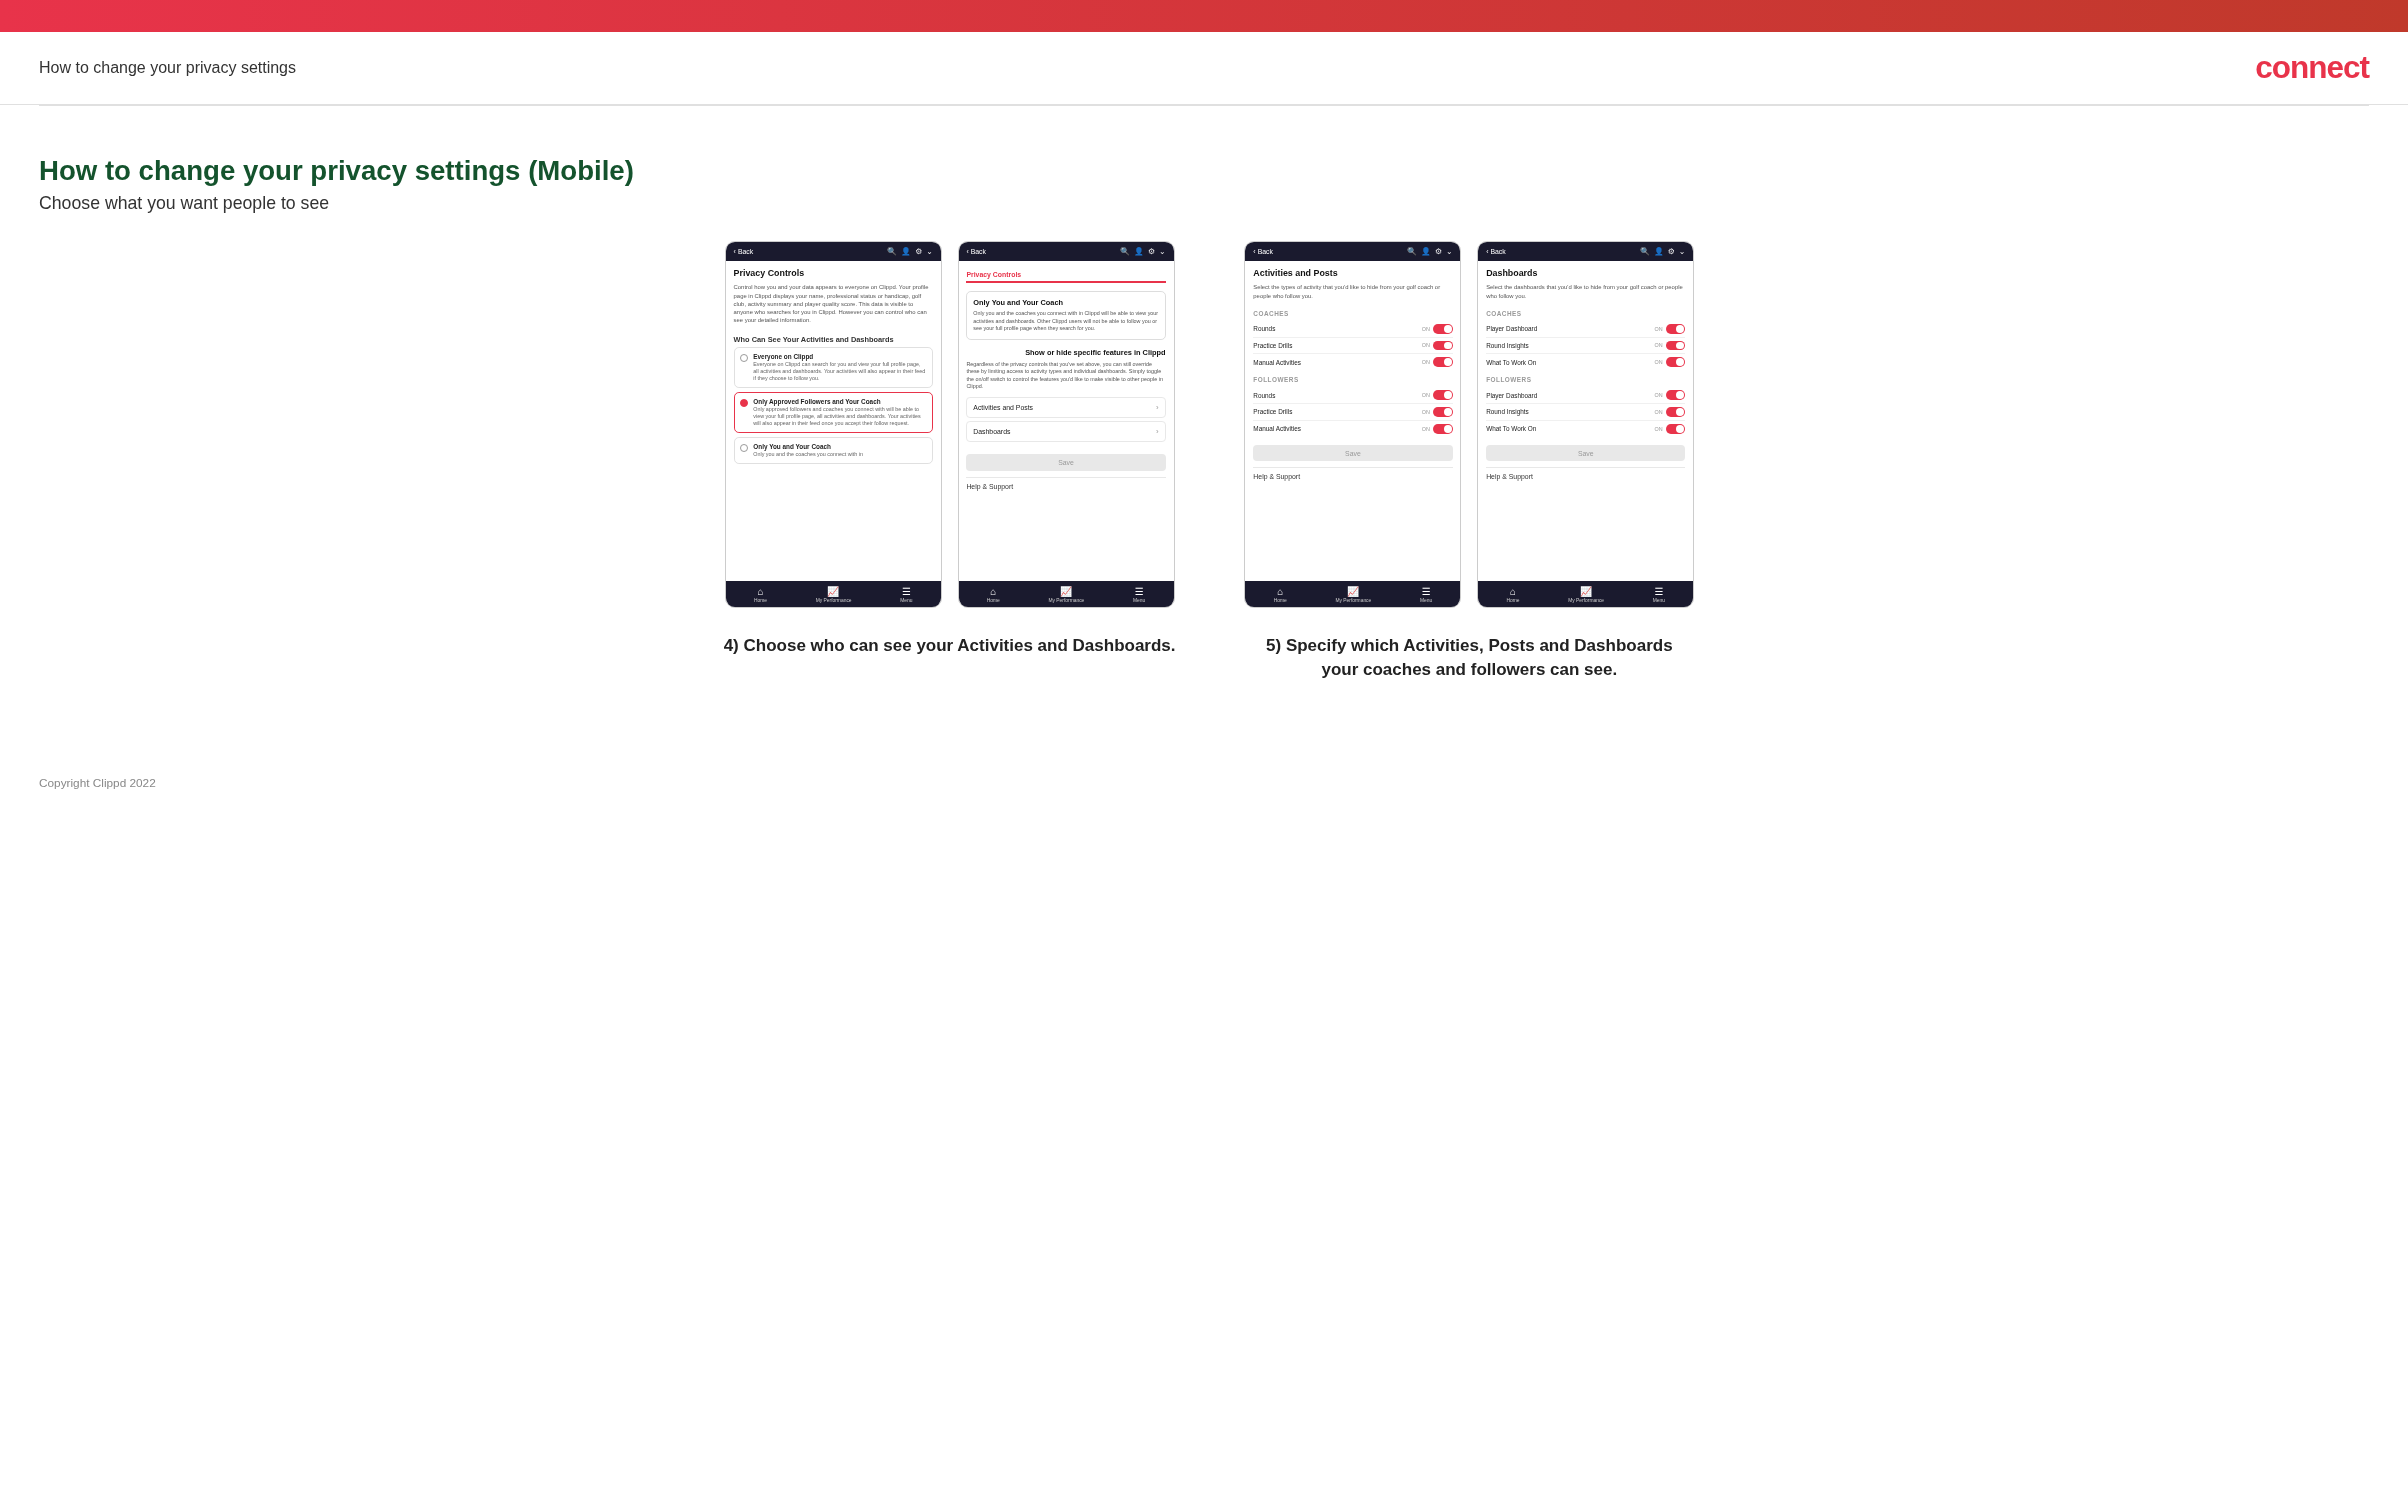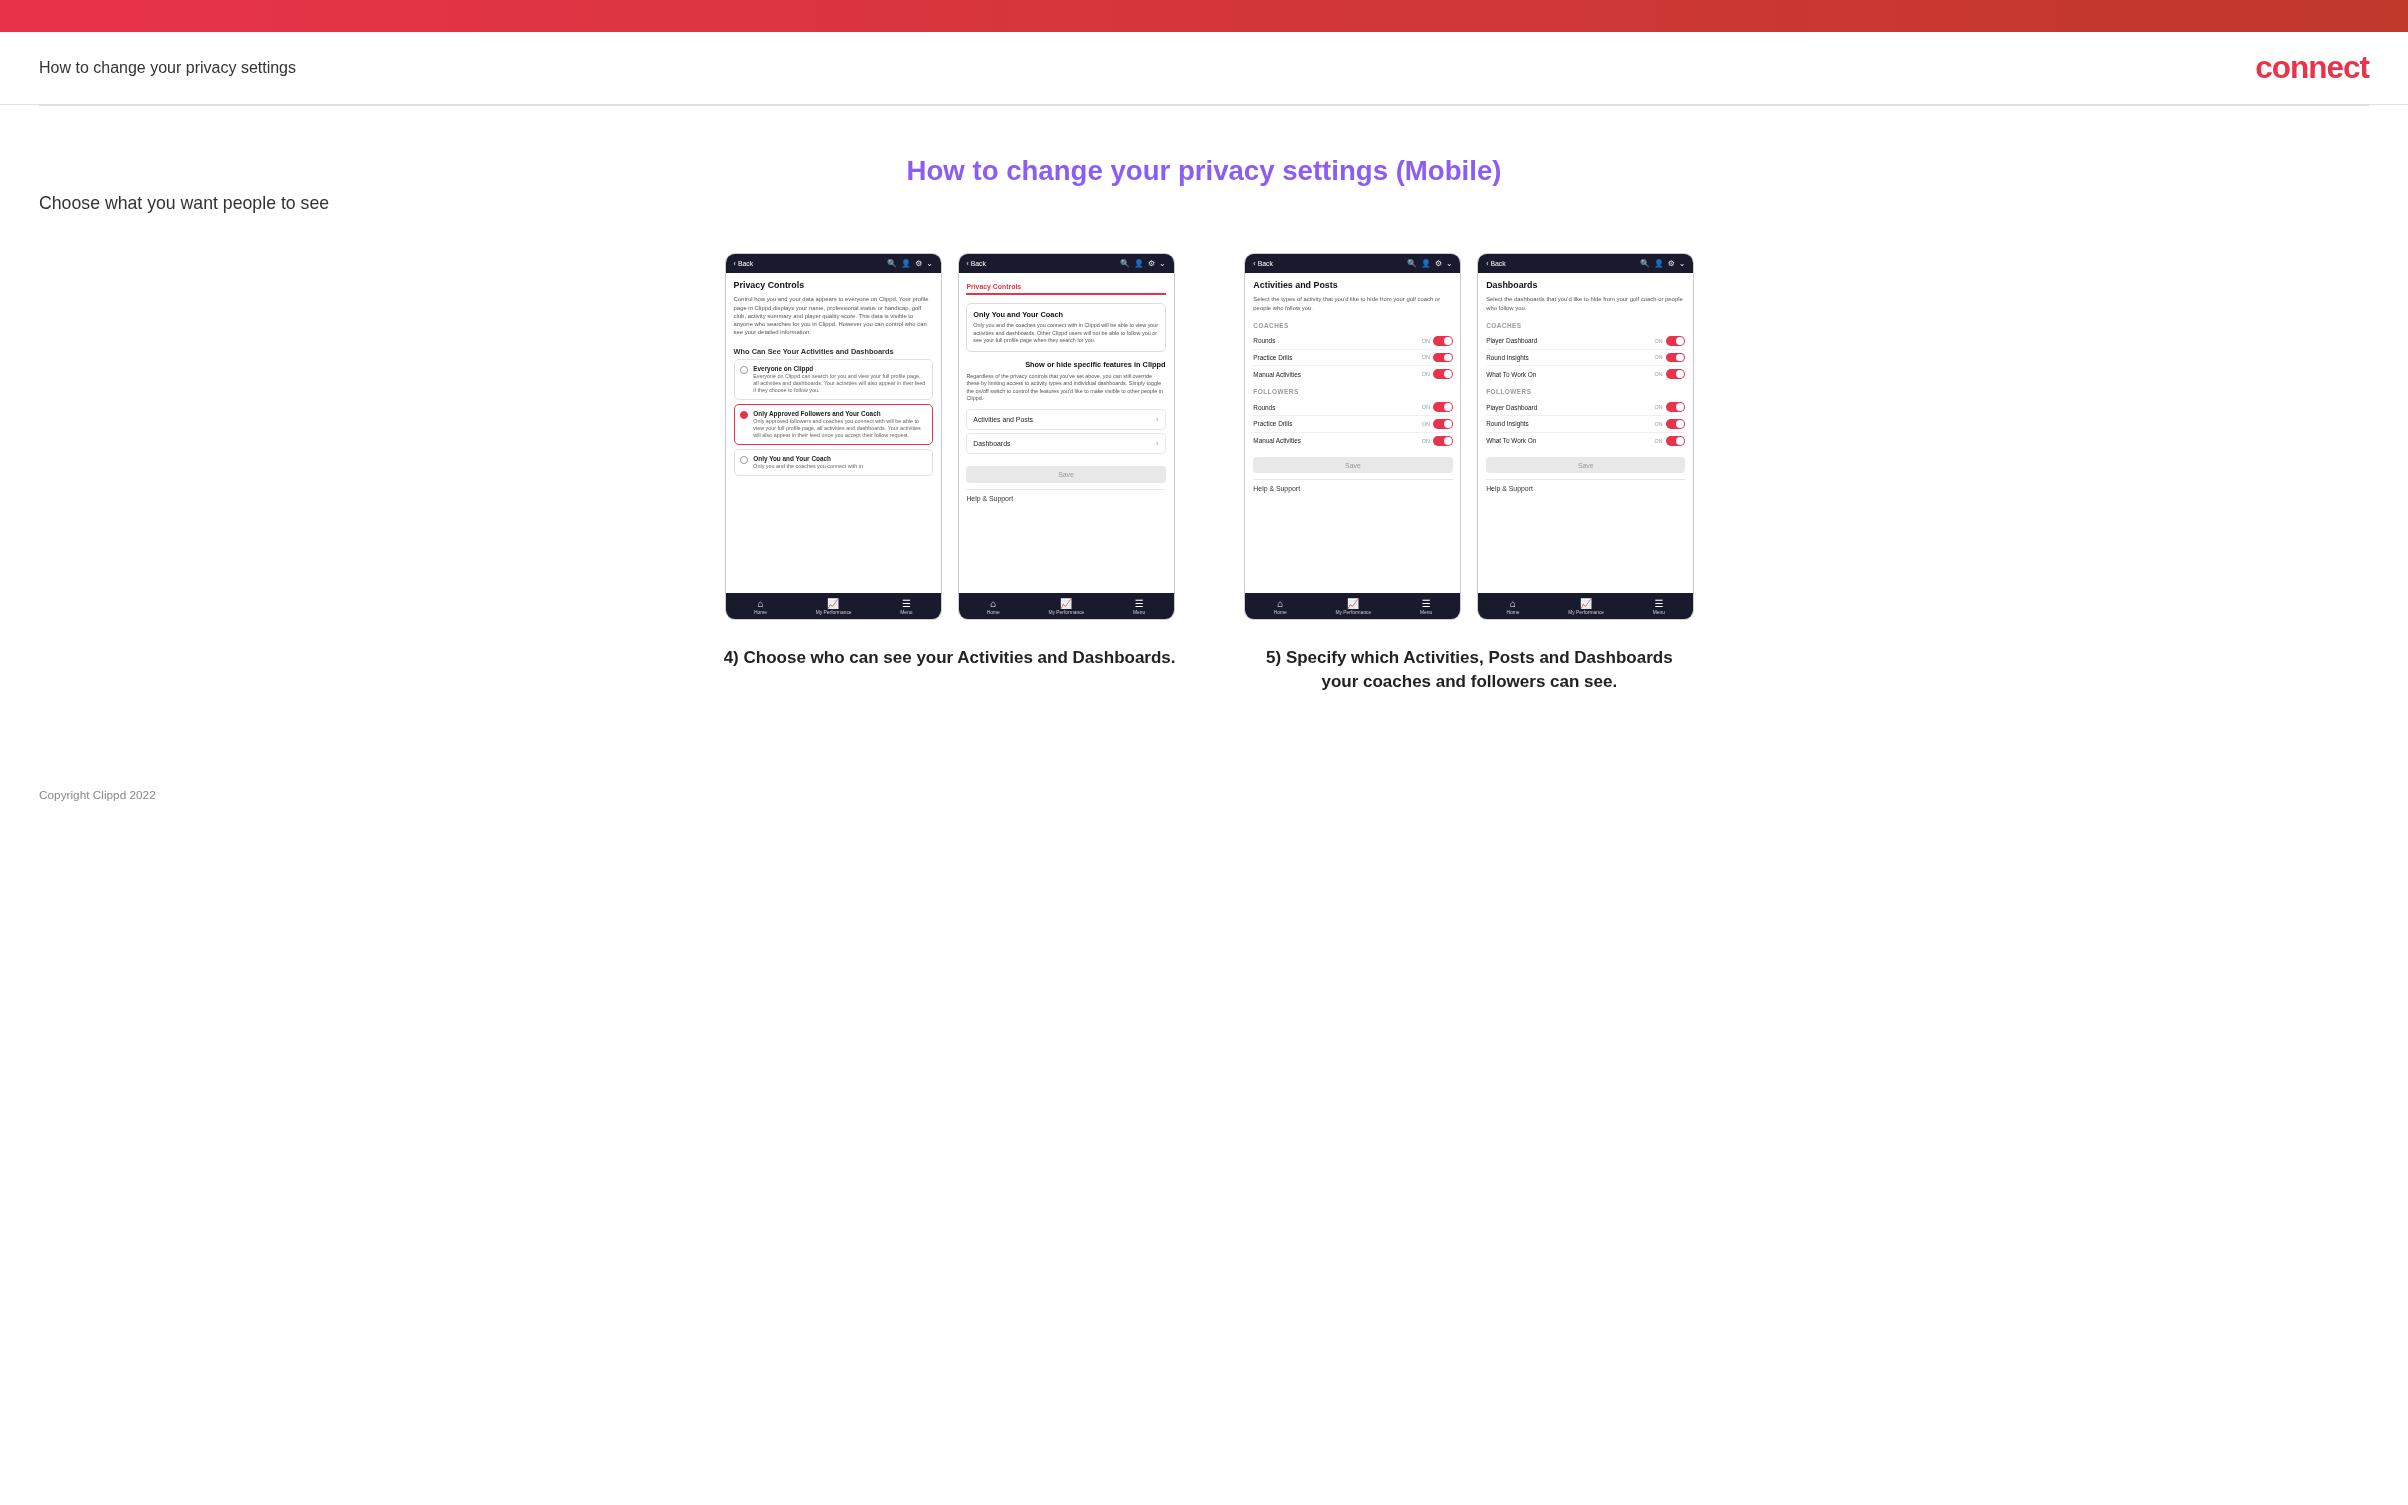--- a/index.html
+++ b/index.html
@@ -36,28 +36,27 @@
       letter-spacing: -1px;
     }
 
     
     .main {
       padding: 49px 39px 59px 39px;
     }
     .page-title {
       font-size: 27.6px;
       font-weight: 800;
-      color: #8b5cf6;
+      color: #14532d;
       margin-bottom: 5.9px;
-      text-align: center;
     }
     .page-subtitle {
       font-size: 17.7px;
       color: #333;
-      margin-bottom: 39px;
+      margin-bottom: 27px;
     }
 
     
     .phone-mockup {
       border: 1.5px solid #ccc;
       border-radius: 9.9px;
       overflow: hidden;
       background: #fff;
       width: 217px;
       flex-shrink: 0;

